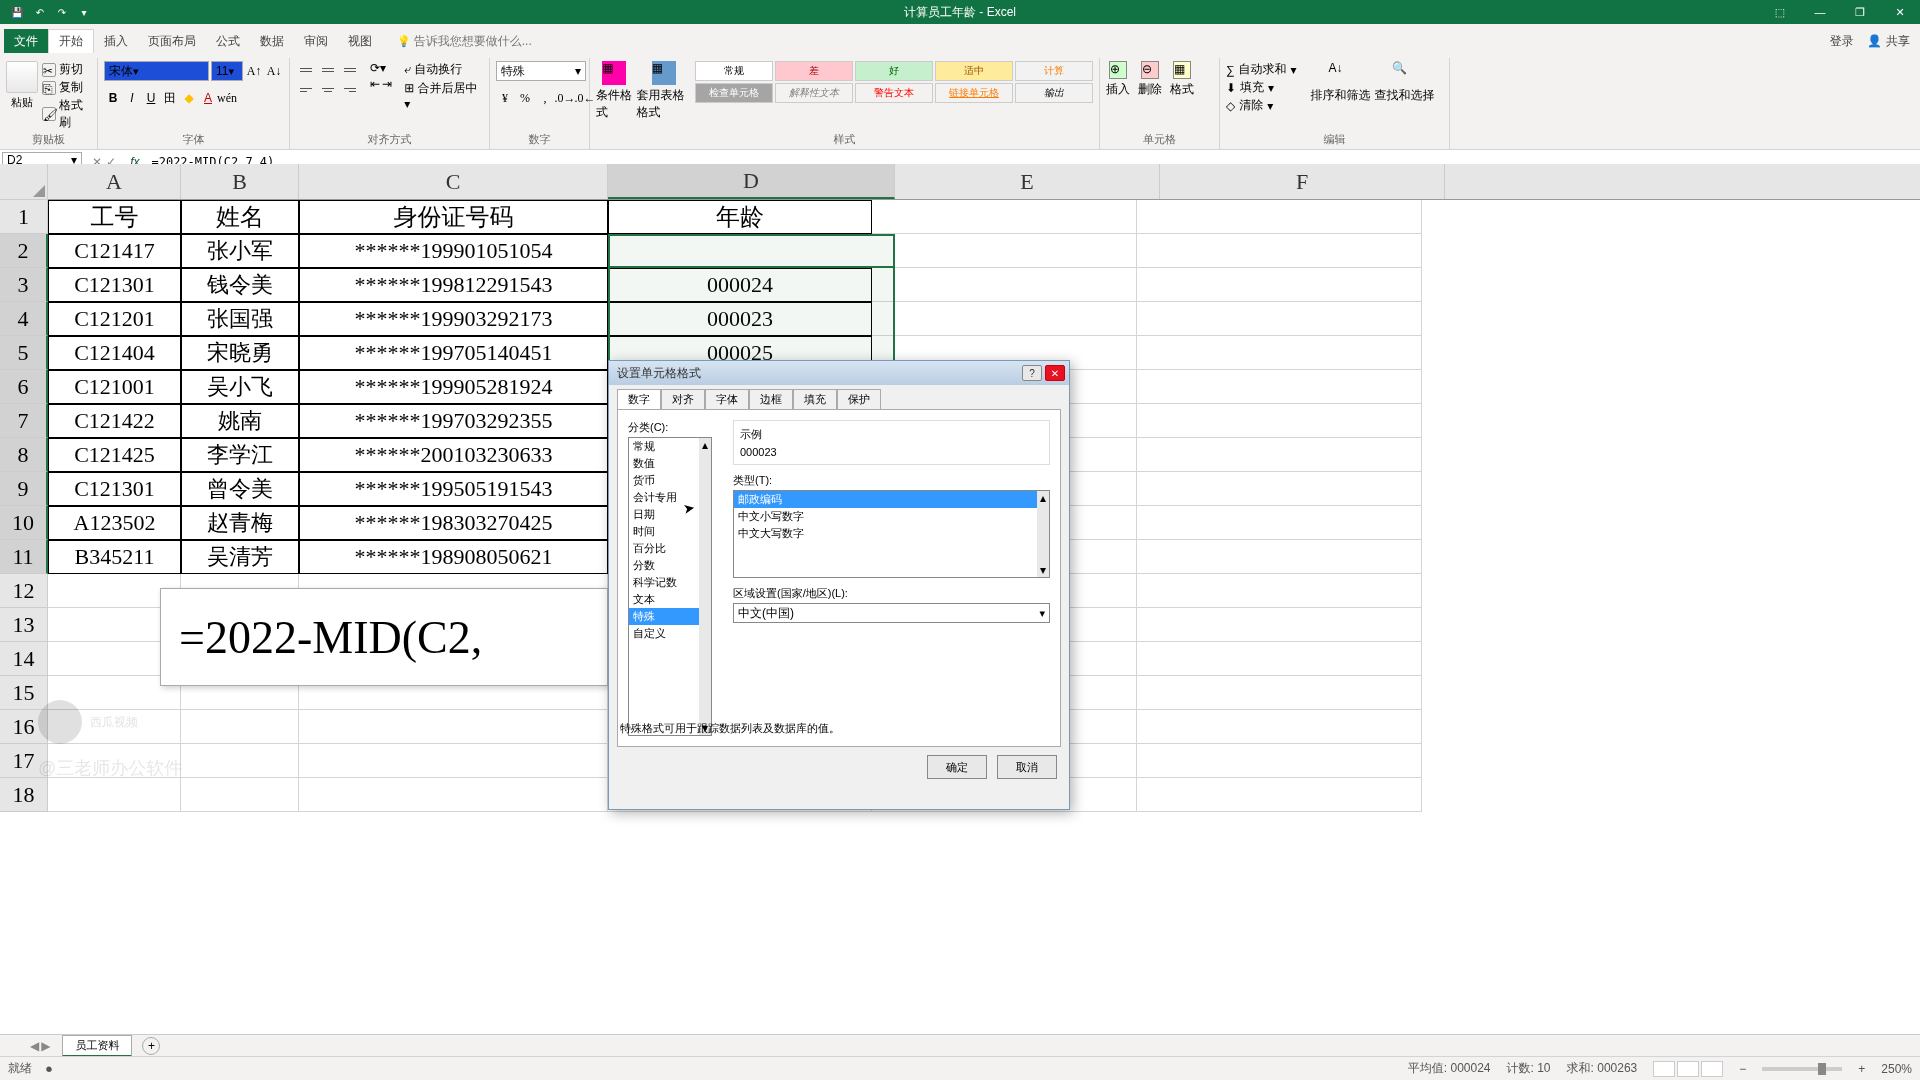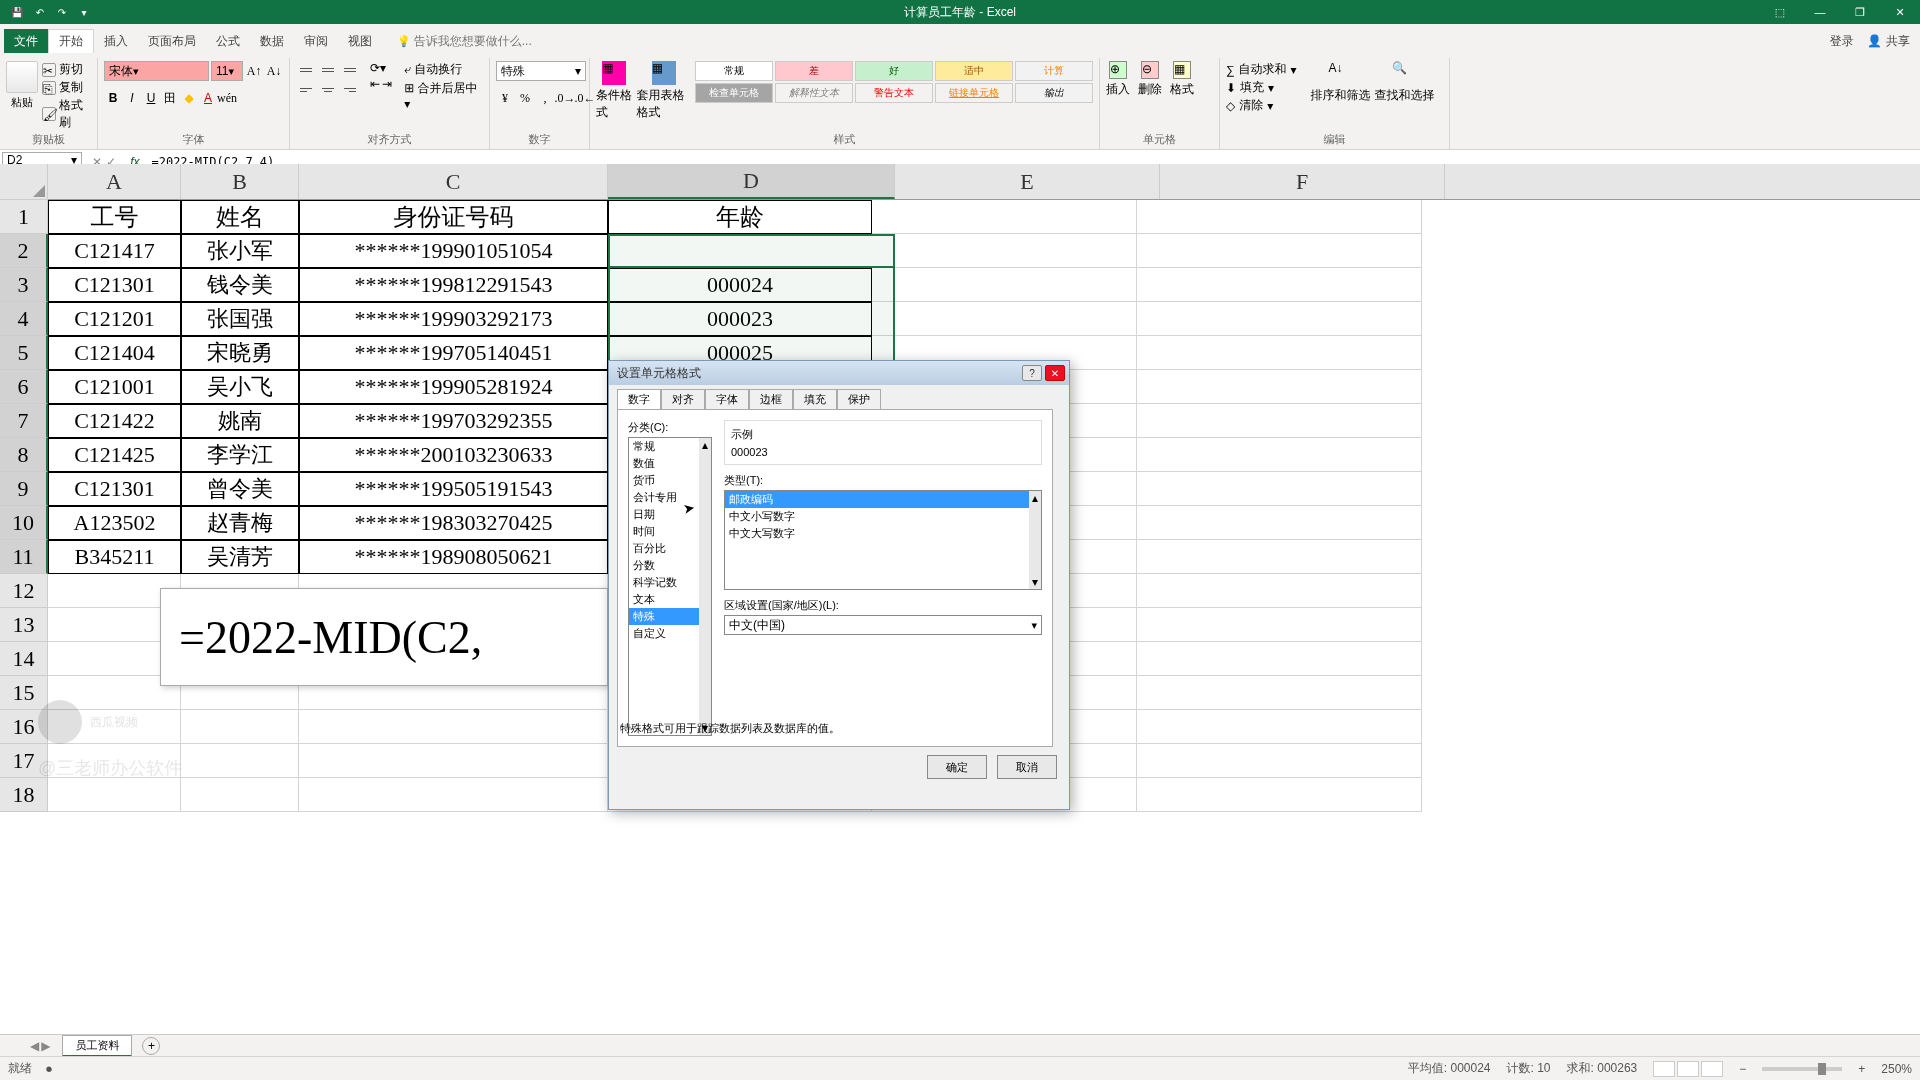--- a/index.html
+++ b/index.html
@@ -20,21 +20,21 @@
 .ribbon{height:92px;background:#f3f2f1;border-bottom:1px solid #d4d4d4;display:flex}
 .rib-group{border-right:1px solid #d4d4d4;display:flex;flex-direction:column;justify-content:space-between;padding:3px 6px 2px 6px}
 .rib-label{font-size:11px;color:#666;text-align:center;margin-top:auto}
 .rib-content{display:flex;align-items:flex-start;gap:4px;flex:1}
 .clip-col{display:flex;flex-direction:column;align-items:center;gap:2px}
 .clip-paste{width:32px;height:32px;background:linear-gradient(#fff,#e8e8e8);border:1px solid #ccc;border-radius:2px}
 .clip-side{display:flex;flex-direction:column;gap:1px;font-size:11px}
 .clip-side div{display:flex;align-items:center;gap:3px}
 .mini-icon{width:14px;height:14px;border:1px solid #999;border-radius:2px;display:inline-block}
 .font-top{display:flex;align-items:center;gap:2px}
-.font-combo{height:20px;border:1px solid #ababab;background:#fca5a5;padding:0 4px;display:flex;align-items:center;font-size:11px}
+.font-combo{height:20px;border:1px solid #ababab;background:#1d4ed8;padding:0 4px;display:flex;align-items:center;font-size:11px}
 .font-name{width:105px}
 .font-size{width:32px;text-align:center}
 .font-btns{display:flex;gap:1px;margin-top:4px}
 .fbtn{width:18px;height:18px;display:flex;align-items:center;justify-content:center;font-size:12px;font-family:serif}
 .align-grid{display:grid;grid-template-columns:repeat(3,20px);gap:2px}
 .abtn{width:20px;height:18px;border:1px solid transparent;display:flex;flex-direction:column;justify-content:center;gap:2px;padding:0 3px}
 .abtn span{height:1px;background:#555}
 .num-combo{width:90px;height:20px;border:1px solid #ababab;background:#fff;padding:0 4px;display:flex;align-items:center;justify-content:space-between}
 .num-btns{display:flex;gap:2px;margin-top:4px}
 .styles-gallery{display:grid;grid-template-columns:repeat(5,78px);grid-template-rows:20px 20px;gap:2px}
@@ -81,33 +81,33 @@
 .active-cell{position:absolute;border:2px solid #217346;background:#fff;pointer-events:none}
 .floating-formula{position:absolute;left:160px;top:588px;width:448px;height:98px;background:#fff;border:1px solid #aaa;box-shadow:2px 2px 6px rgba(0,0,0,0.2);display:flex;align-items:center;padding:0 18px;font-family:"Times New Roman",serif;font-size:46px;overflow:hidden}
 .dialog{position:absolute;left:608px;top:360px;width:462px;height:450px;background:#f0f0f0;border:1px solid #7a99b8;box-shadow:3px 3px 12px rgba(0,0,0,0.3);z-index:100}
 .dlg-title{height:24px;background:linear-gradient(#d7e4f2,#b9cde2);display:flex;align-items:center;padding:0 8px;font-size:11px;color:#333;position:relative}
 .dlg-ctrls{position:absolute;right:4px;display:flex;gap:3px}
 .dlg-ctrl{width:20px;height:16px;border:1px solid #888;background:#e8e8e8;display:flex;align-items:center;justify-content:center;font-size:10px;border-radius:2px}
 .dlg-ctrl.close{background:#e81123;color:#fff;border-color:#c00}
 .dlg-tabs{height:24px;display:flex;padding:4px 8px 0 8px;gap:0}
 .dlg-tab{padding:2px 10px;border:1px solid #aaa;background:#f0f0f0;font-size:11px;border-bottom:none}
 .dlg-tab.active{background:#fff;position:relative;z-index:2}
-.dlg-body{margin:0 16px 8px 8px;background:#fff;border:1px solid #aaa;height:338px;padding:10px;display:flex;gap:12px;position:relative}
+.dlg-body{margin:0 8px 8px 8px;background:#fff;border:1px solid #aaa;height:338px;padding:10px;display:flex;gap:21px;position:relative}
 .cat-col{width:84px;display:flex;flex-direction:column}
 .cat-label{font-size:11px;margin-bottom:2px}
 .cat-list{border:1px solid #7a9 inset;border:1px solid #888;background:#fff;flex:1;position:relative;overflow:hidden}
 .cat-item{padding:1px 4px;font-size:11px}
 .cat-item.sel{background:#3399ff;color:#fff}
 .cat-scroll{position:absolute;right:0;top:0;bottom:0;width:12px;background:#e8e8e8;display:flex;flex-direction:column;justify-content:space-between;font-size:8px;align-items:center}
 .right-col{flex:1;display:flex;flex-direction:column}
 .sample-box{border:1px solid #ddd;padding:6px;margin-bottom:8px}
 .sample-label{font-size:11px;margin-bottom:4px}
 .sample-val{font-size:11px}
 .type-label{font-size:11px;margin-bottom:2px}
-.type-list{border:1px solid #888;background:#fff;height:100px;position:relative}
+.type-list{border:1px solid #888;background:#fff;height:88px;position:relative}
 .type-item{padding:1px 4px;font-size:11px}
 .type-item.sel{background:#3399ff;color:#fff}
 .locale-label{font-size:11px;margin-top:8px;margin-bottom:2px}
 .locale-combo{border:1px solid #888;background:#fff;height:20px;display:flex;align-items:center;justify-content:space-between;padding:0 4px;font-size:11px}
 .desc-text{font-size:11px;position:absolute;left:2px;bottom:10px}
 .dlg-btns{display:flex;justify-content:flex-end;gap:10px;padding:0 12px 12px 0}
 .dlg-btn{width:60px;height:24px;border:1px solid #888;background:#e8e8e8;font-size:11px}
 .sheet-tabs{position:absolute;bottom:24px;left:0;height:22px;background:#f3f2f1;display:flex;align-items:center;padding-left:30px;gap:4px;border-top:1px solid #ccc;width:100%}
 .st-nav{display:flex;gap:2px;color:#888;font-size:10px;padding-right:8px}
 .stab{padding:2px 12px;background:#fff;border:1px solid #aaa;border-bottom:2px solid #217346;font-size:11px}

